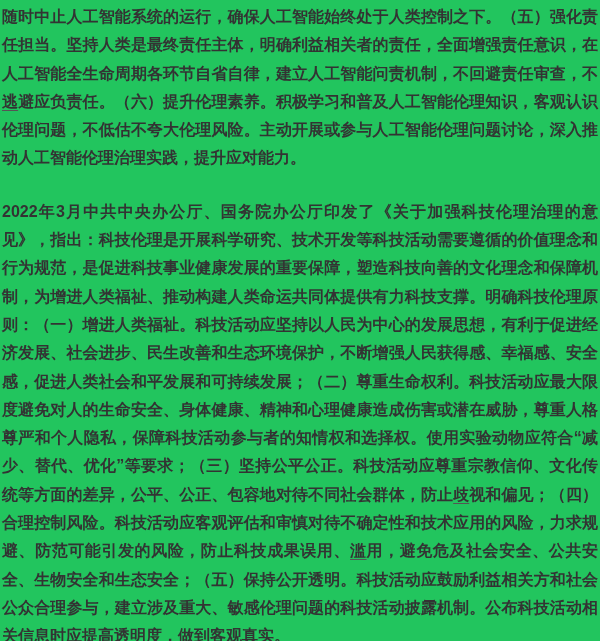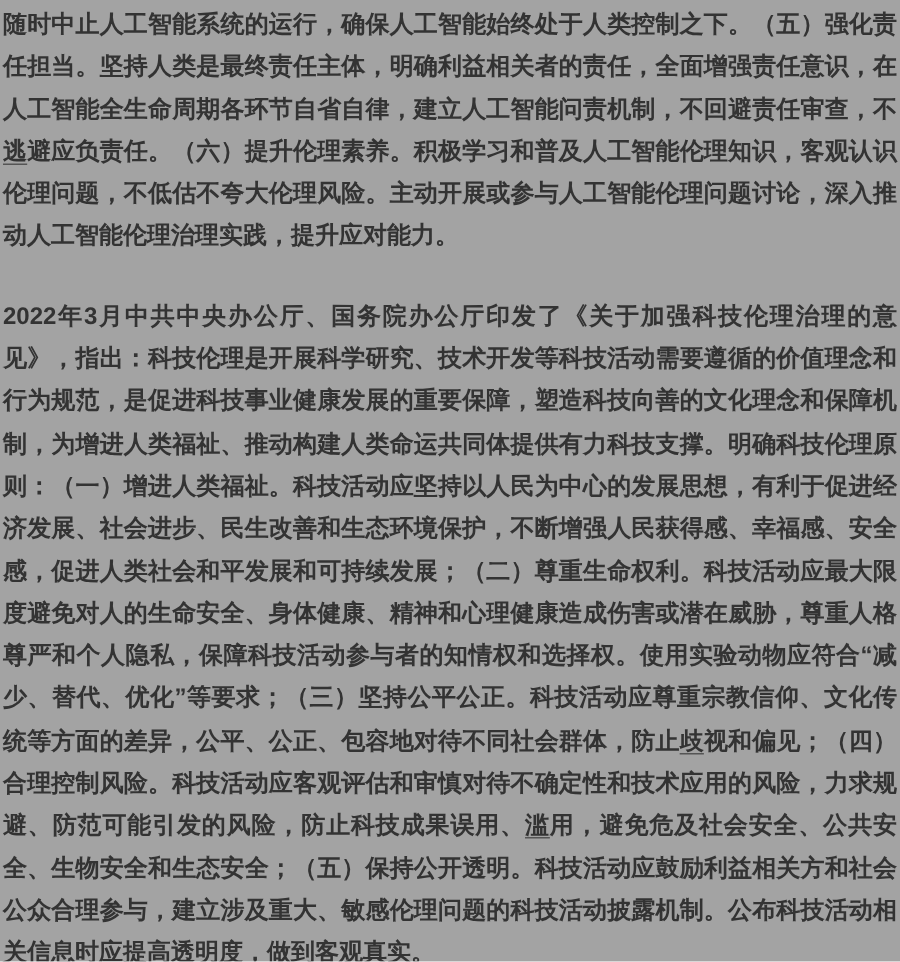--- a/index.html
+++ b/index.html
@@ -3,21 +3,21 @@
 <meta charset="utf-8">
 <style>
   html, body {
     margin: 0;
     padding: 0;
     background: #ffffff;
   }
   .page {
     width: 600px;
     height: 641px;
-    background: #a3a3a3;
+    background: #22c55e;
     overflow: hidden;
     box-sizing: border-box;
   }
   .document-body {
     padding: 3px 2px 0 2px;
     font-family: "Liberation Sans", "DejaVu Sans", sans-serif;
     font-size: 16px;
     line-height: 28.3px;
     font-weight: 600;
     color: #333333;

